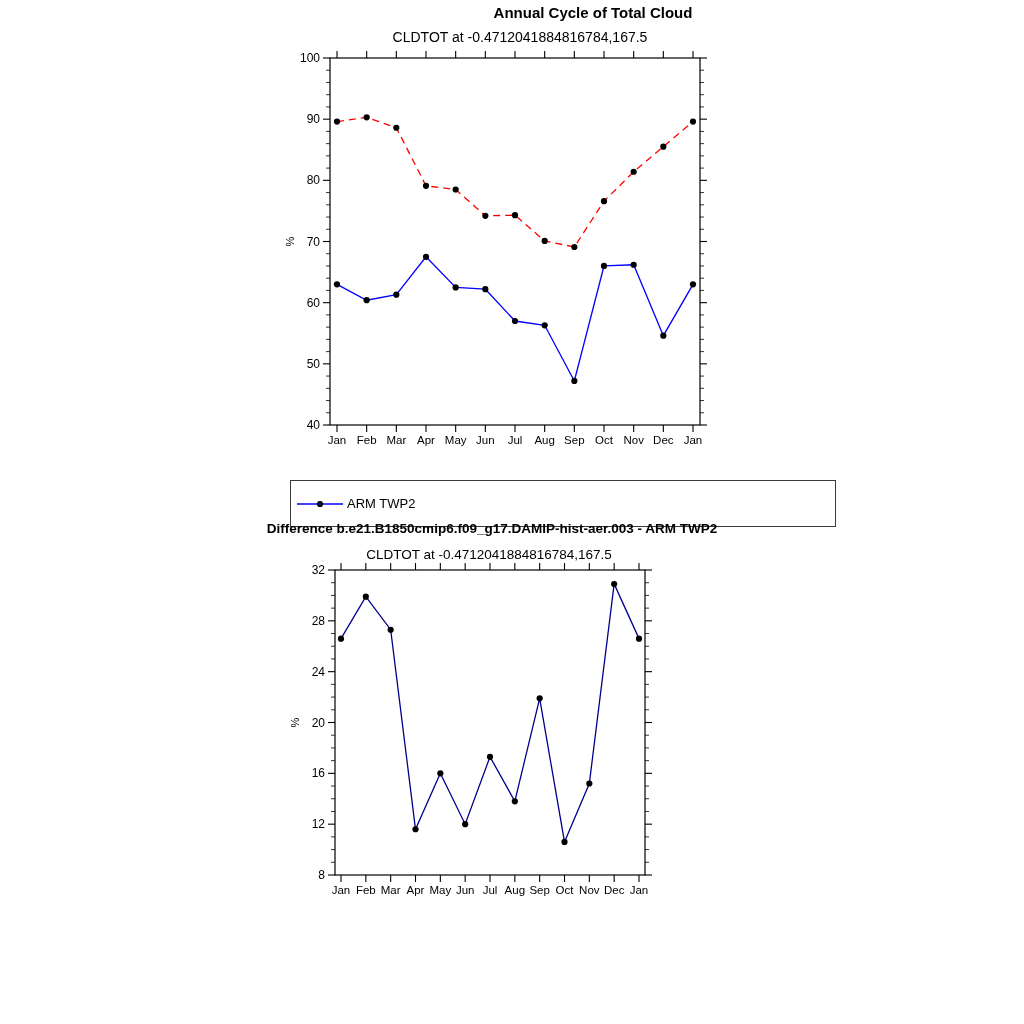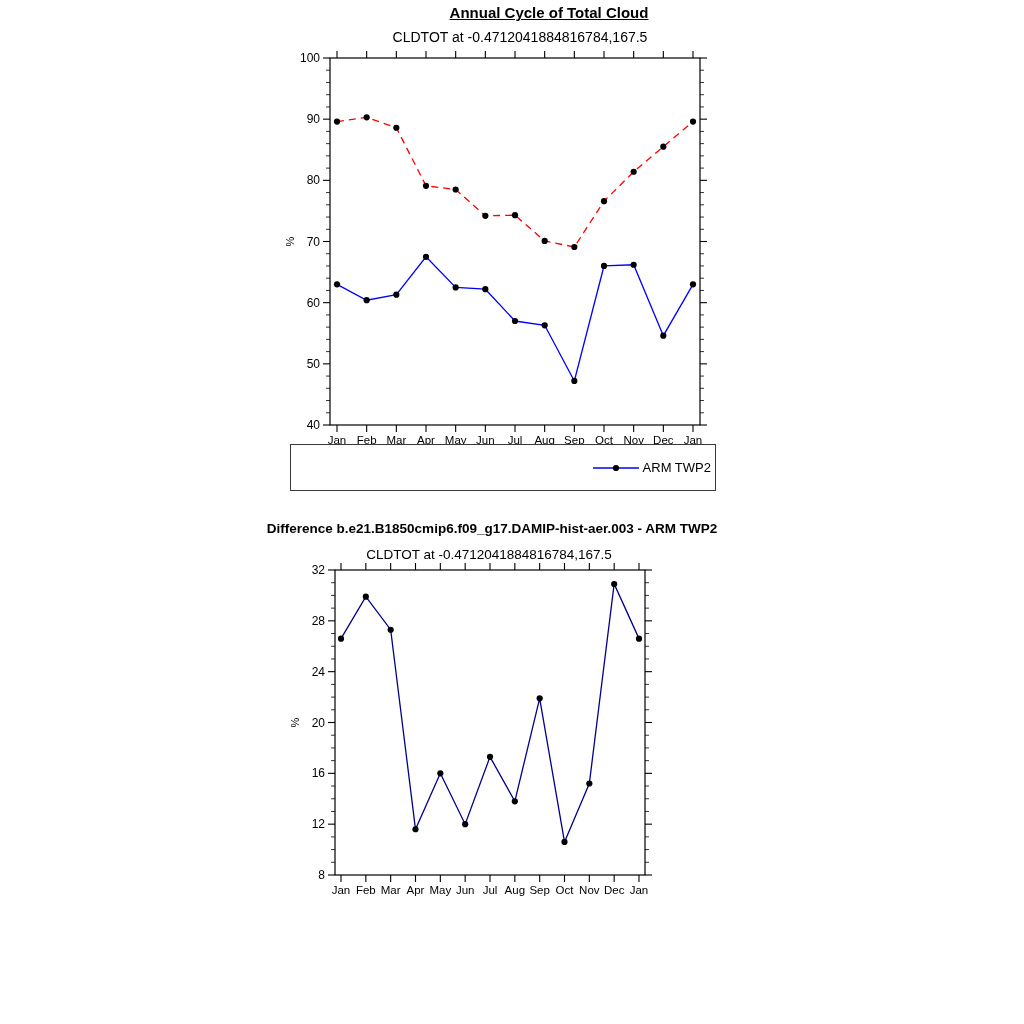--- a/index.html
+++ b/index.html
@@ -16,21 +16,21 @@
     display:flex; flex-direction:column; justify-content:center;
     padding:2px 4px;
   }
   .legend-row { display:flex; align-items:center; height:21px; gap:2px; }
   .legend-label { font-size:13px; white-space:nowrap; }
   svg text { font-family:"Liberation Sans", sans-serif; fill:#000; }
 </style>
 </head>
 <body>
 
-<div class="abs centered main-title" style="left:549px; top:4px;text-decoration:underline;">Annual Cycle of Total Cloud</div>
+<div class="abs centered main-title" style="left:593px; top:4px;">Annual Cycle of Total Cloud</div>
 
 <div class="abs centered sub-title" style="left:520px; top:29px;">CLDTOT at -0.4712041884816784,167.5</div>
 
 <svg id="chart1" class="abs" style="left:280px; top:48px;" width="440" height="410">
     <rect x="50" y="10" width="370" height="367" fill="none" stroke="#000" stroke-width="1.2"></rect>
     <line x1="50" x2="46" y1="364.76666666666665" y2="364.76666666666665" stroke="#000" stroke-width="0.8"></line>
     <line x1="420" x2="424" y1="364.76666666666665" y2="364.76666666666665" stroke="#000" stroke-width="0.8"></line>
     <line x1="50" x2="46" y1="352.53333333333336" y2="352.53333333333336" stroke="#000" stroke-width="0.8"></line>
     <line x1="420" x2="424" y1="352.53333333333336" y2="352.53333333333336" stroke="#000" stroke-width="0.8"></line>
     <line x1="50" x2="46" y1="340.3" y2="340.3" stroke="#000" stroke-width="0.8"></line>
@@ -161,21 +161,21 @@
     <circle cx="205.33333333333334" cy="167.80999999999997" r="3.1" fill="#000000"></circle>
     <circle cx="235" cy="167.19833333333332" r="3.1" fill="#000000"></circle>
     <circle cx="264.66666666666663" cy="192.88833333333335" r="3.1" fill="#000000"></circle>
     <circle cx="294.33333333333337" cy="199.00500000000002" r="3.1" fill="#000000"></circle>
     <circle cx="324" cy="153.13000000000005" r="3.1" fill="#000000"></circle>
     <circle cx="353.6666666666667" cy="123.76999999999998" r="3.1" fill="#000000"></circle>
     <circle cx="383.3333333333333" cy="98.69166666666666" r="3.1" fill="#000000"></circle>
     <circle cx="413" cy="73.6133333333334" r="3.1" fill="#000000"></circle>
   </svg>
 
-<div class="abs legend-box" style="left:290px; top:444px; width:426px; height:47px;align-items:flex-end;">
+<div class="abs legend-box" style="left:290px; top:480px; width:546px; height:47px;">
     <div class="legend-row">
       <svg width="50" height="16">
         <line x1="2" x2="48" y1="8" y2="8" stroke="#0000ff" stroke-width="1.3"></line>
         <circle cx="25" cy="8" r="3.1" fill="#000000"></circle>
       </svg>
       <span class="legend-label">ARM TWP2</span>
     </div>
   </div>
 
 <div class="abs centered diff-title" style="left:492px; top:521px;">Difference b.e21.B1850cmip6.f09_g17.DAMIP-hist-aer.003 - ARM TWP2</div>

